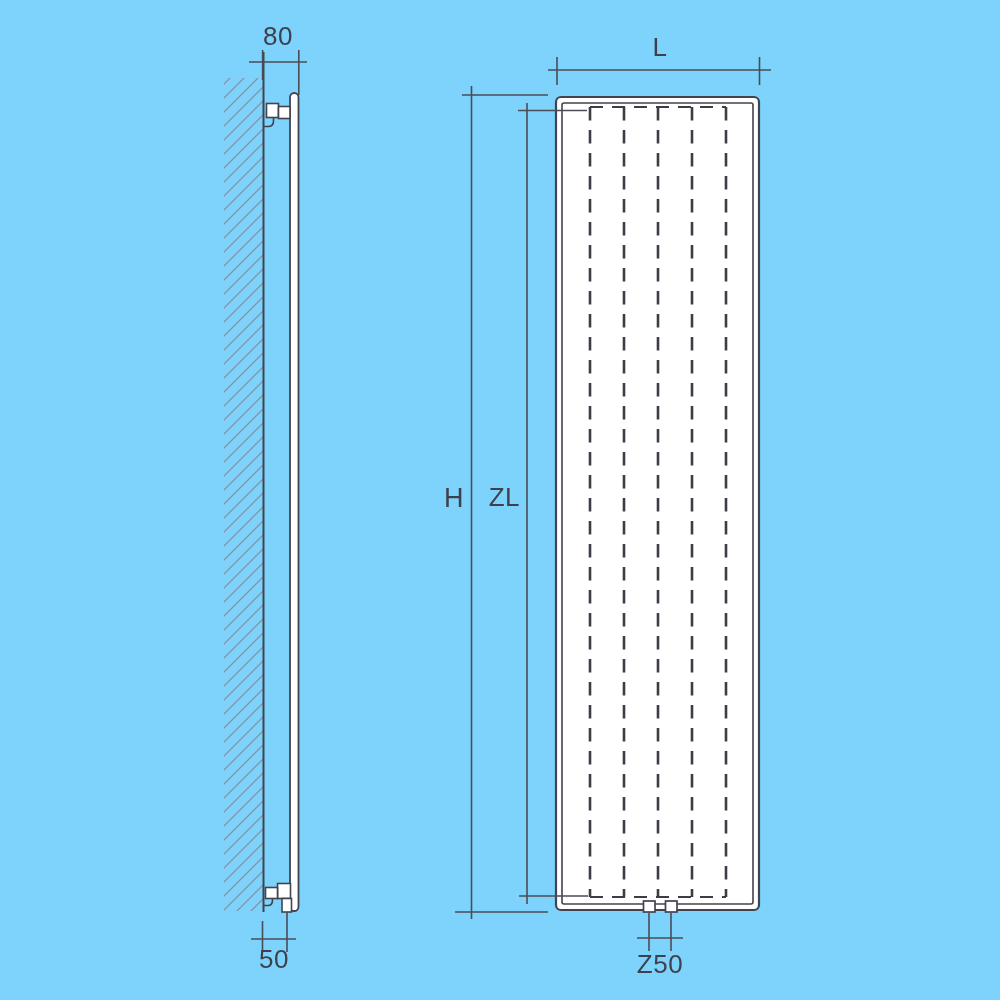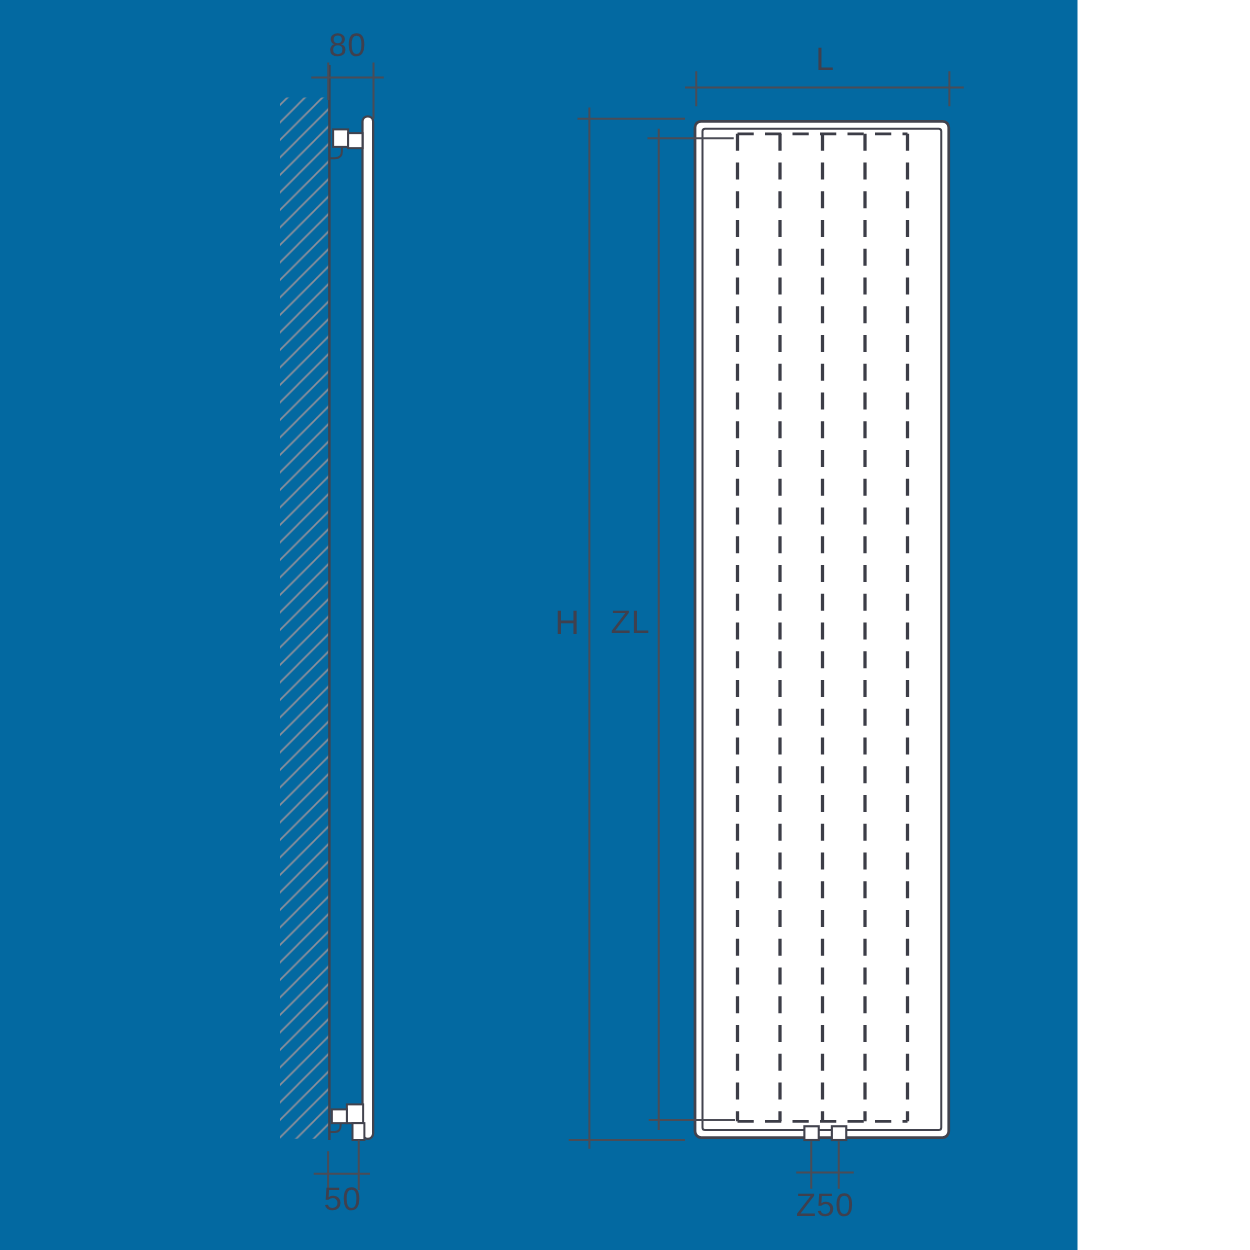--- a/index.html
+++ b/index.html
@@ -3,23 +3,23 @@
 <meta charset="utf-8">
 <style>
   html, body {
     margin: 0;
     padding: 0;
     background: #ffffff;
     font-family: "Liberation Sans", sans-serif;
   }
   .canvas {
     position: relative;
-    width: 862px;
+    width: 1000px;
     height: 1000px;
-    background: #0369a1;
+    background: #7dd3fc;
     overflow: hidden;
   }
   svg { display: block; }
   .ln  { stroke: #42434e; fill: none; }
   .shape { stroke: #42434e; fill: #ffffff; }
   .dim { stroke: #4b4c56; fill: none; stroke-width: 1.6; }
   .dash { stroke: #3c3d47; fill: none; }
   .dim-label {
     font-family: "Liberation Sans", sans-serif;
     font-weight: 400;

